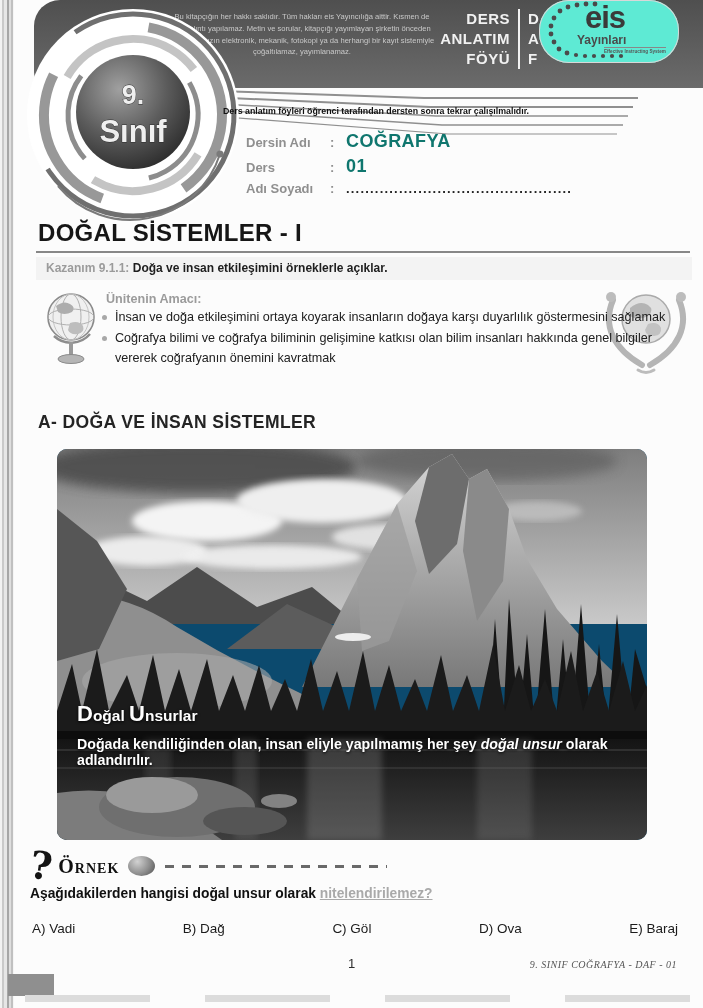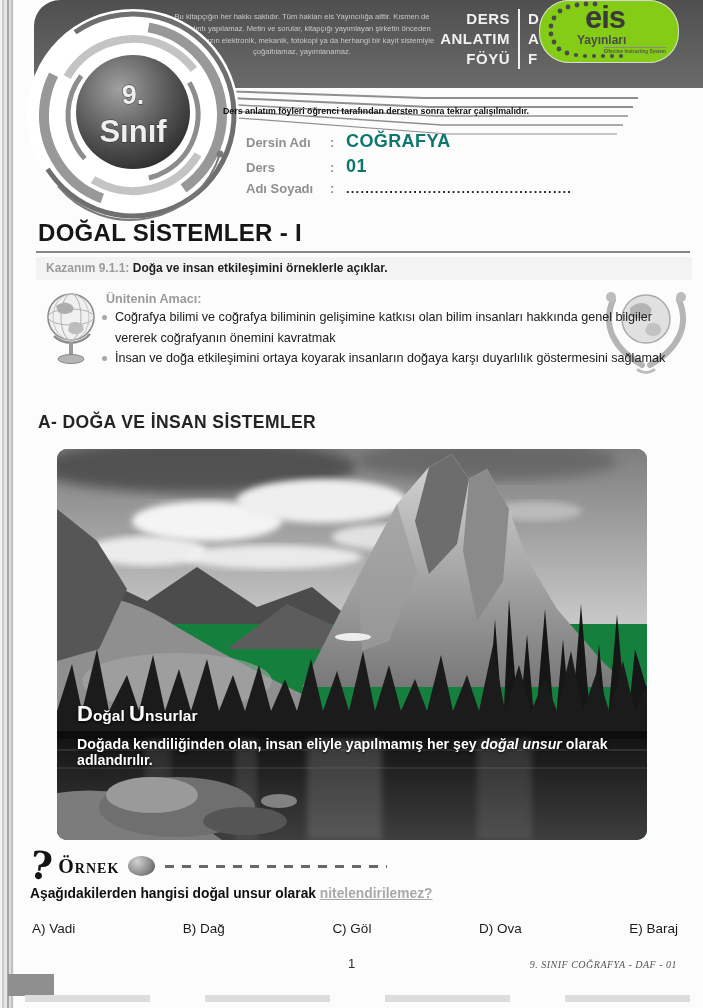--- a/index.html
+++ b/index.html
@@ -16,21 +16,21 @@
     background:linear-gradient(180deg,#4f4f4f,#6b6b6b);
     border-radius:26px 0 0 16px; }
   .copyright { position:absolute; left:168px; top:11px; width:268px;
     font-size:7.6px; line-height:1.55; color:#c9c9c9; text-align:center; }
   
   .daf { position:absolute; left:432px; top:9px; display:flex; }
   .daf-words { display:flex; flex-direction:column; width:78px; text-align:right; }
   .daf-letters { display:flex; flex-direction:column; border-left:2px solid #f2f2f2; margin-left:8px; padding-left:8px; }
   .daf span { font-size:15px; font-weight:bold; color:#f1f1f1; line-height:20px; letter-spacing:.5px; }
   
-  .logo { position:absolute; left:539px; top:0; width:140px; height:63px; background:#84cc16; box-shadow:0 0 0 1px #d8d8d8 inset;border-radius:30px; }
+  .logo { position:absolute; left:539px; top:0; width:140px; height:63px; background:#5eead4; box-shadow:0 0 0 1px #d8d8d8 inset;border-radius:30px; }
   .logo svg { position:absolute; left:0; top:0; }
   .logo .eis-name { position:absolute; left:46px; top:0px; font-size:31px; font-weight:bold; color:#3a3a3a; letter-spacing:-1px; }
   .logo .eis-sub { position:absolute; left:38px; top:33px; font-size:12px; font-weight:bold; color:#4a4a4a; }
   .logo .eis-tag { position:absolute; left:65px; top:47px; font-size:4.6px; font-weight:bold; color:#555; border-top:1px solid #888; padding-top:1px; }
   
   .badge { position:absolute; left:22px; top:4px; width:222px; height:222px; }
   .badge text { font-family:"Liberation Sans",sans-serif; font-weight:bold; fill:#efefef; paint-order:stroke; stroke:#2d2d2d; stroke-width:.8px; }
   
   .declines { position:absolute; left:186px; top:86px; width:470px; height:56px; }
   
@@ -50,21 +50,21 @@
   
   .amac-globe { position:absolute; left:40px; top:290px; width:62px; height:76px; }
   .amac-earth { position:absolute; left:598px; top:286px; width:96px; height:92px; opacity:.85; }
   .amac-title { position:absolute; left:106px; top:292px; font-size:12.6px; font-weight:bold; color:#9b9b9b; }
   .amac-list { position:absolute; left:100px; top:307px; width:580px; list-style:none; }
   .amac-list li { position:relative; padding-left:15px; font-size:12.6px; line-height:20.5px; color:#202020; }
   .amac-list li::before { content:""; position:absolute; left:2px; top:8px; width:5px; height:5px; border-radius:50%; background:#a8a8a8; }
   
   .topic { position:absolute; left:38px; top:412px; font-size:17.5px; font-weight:bold; color:#242424; letter-spacing:.4px; }
   
-  .figure { position:absolute; left:57px; top:449px; width:590px; height:391px; border-radius:10px; overflow:hidden; background:#15803d; }
+  .figure { position:absolute; left:57px; top:449px; width:590px; height:391px; border-radius:10px; overflow:hidden; background:#0c4a6e; }
   .figure svg { position:absolute; left:0; top:0; }
   .cap-title { position:absolute; left:20px; top:252px; color:#fff; font-weight:bold; font-size:15.5px; text-shadow:0 1px 3px #000; }
   .cap-big { font-size:22px; }
   .cap-text { position:absolute; left:20px; top:287px; width:560px; color:#fff; font-weight:bold; font-size:14.2px; text-shadow:0 1px 3px #000; }
   .cap-italic { font-style:italic; }
   
   .ornek { position:absolute; left:30px; top:845px; height:42px; display:flex; align-items:center; }
   .qmark { font-family:"DejaVu Serif", serif; font-size:38px; font-weight:bold; color:#141414; line-height:1; transform:rotate(8deg); }
   .ornek-label { margin-left:6px; font-family:"Liberation Serif", serif; font-variant:small-caps; font-weight:bold; font-size:20px; letter-spacing:1px; color:#101010; }
   .ball { margin-left:9px; width:27px; height:20px; border-radius:50%;
@@ -211,22 +211,22 @@
     <path d="M15,14 C4,40 16,63 44,79"></path>
     <path d="M81,14 C92,40 80,63 52,79"></path>
   </g>
   <circle cx="13" cy="11" r="5" fill="#b2b2b2"></circle>
   <circle cx="83" cy="11" r="5" fill="#b2b2b2"></circle>
   <path d="M40,84 q8,5 16,0" fill="none" stroke="#b2b2b2" stroke-width="3" stroke-linecap="round"></path>
 </svg>
 
 <div class="amac-title">Ünitenin Amacı:</div>
 <ul class="amac-list">
+  <li>İnsan ve doğa etkileşimini ortaya koyarak insanların doğaya karşı duyarlılık göstermesini sağlamak</li>
   <li>Coğrafya bilimi ve coğrafya biliminin gelişimine katkısı olan bilim insanları hakkında genel bilgiler vererek coğrafyanın önemini kavratmak</li>
-  <li>İnsan ve doğa etkileşimini ortaya koyarak insanların doğaya karşı duyarlılık göstermesini sağlamak</li>
 </ul>
 
 <div class="topic">A- DOĞA VE İNSAN SİSTEMLER</div>
 
 <div class="figure">
   <svg width="590" height="391" viewBox="0 0 590 391">
     <defs>
       <linearGradient id="sky" x1="0" y1="0" x2="0" y2="1">
         <stop offset="0%" stop-color="#7e7e7e"></stop>
           <stop offset="100%" stop-color="#c9c9c9"></stop>

